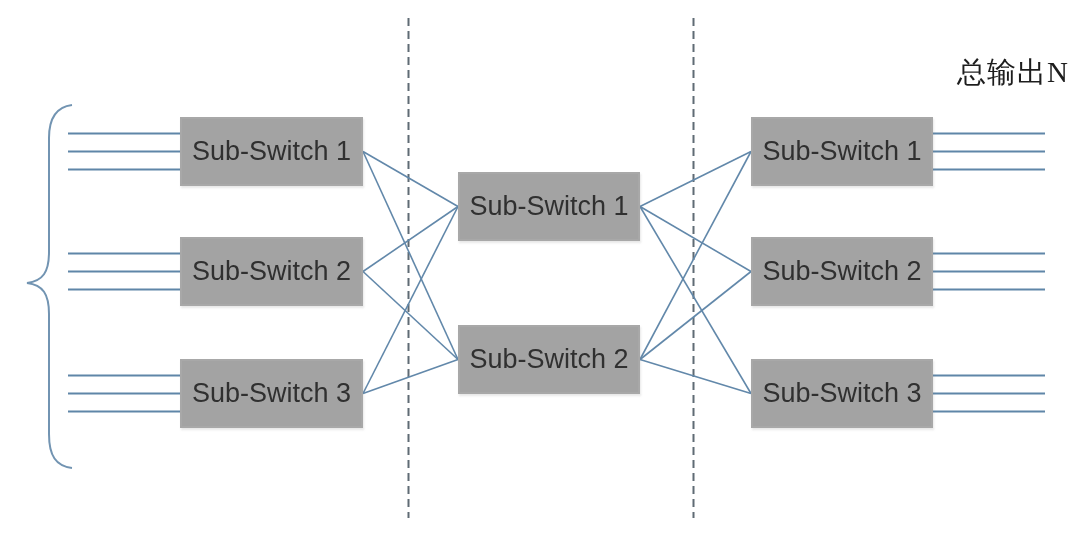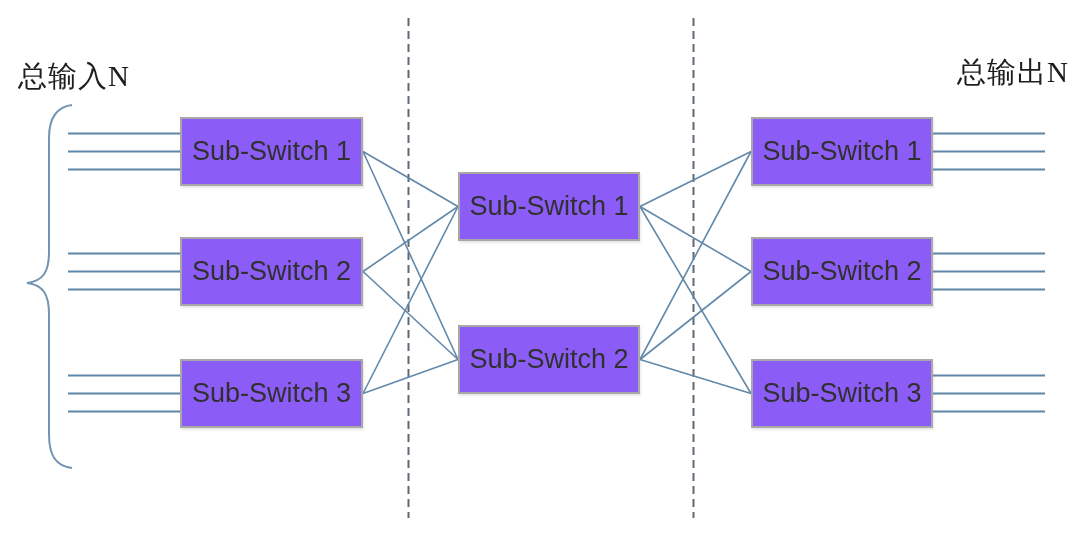--- a/index.html
+++ b/index.html
@@ -19,21 +19,21 @@
     position: absolute;
     left: 0;
     top: 0;
     width: 1080px;
     height: 552px;
   }
   .switch-box {
     position: absolute;
     width: 182px;
     height: 69px;
-    background: #8b5cf6;
+    background: #a3a3a3;
     border: 2px solid #a8a8a8;
     box-shadow: 1px 2px 2px rgba(120,120,120,0.18);
     display: flex;
     align-items: center;
     justify-content: center;
     font-size: 27px;
     color: #303030;
     letter-spacing: 0px;
     box-sizing: border-box;
     white-space: nowrap;
@@ -112,21 +112,20 @@
     <g stroke="#6288aa" stroke-width="1.6">
       <line x1="640" y1="206.5" x2="751" y2="151.5"></line>
       <line x1="640" y1="206.5" x2="751" y2="271.5"></line>
       <line x1="640" y1="206.5" x2="751" y2="393.5"></line>
       <line x1="640" y1="359.5" x2="751" y2="151.5"></line>
       <line x1="640" y1="359.5" x2="751" y2="271.5"></line>
       <line x1="640" y1="359.5" x2="751" y2="393.5"></line>
     </g>
   </svg>
 
-  <div class="cjk-label label-input">总输入N</div>
   <div class="cjk-label label-output">总输出N</div>
 
   <div class="switch-box box-l box-l1">Sub-Switch 1</div>
   <div class="switch-box box-l box-l2">Sub-Switch 2</div>
   <div class="switch-box box-l box-l3">Sub-Switch 3</div>
 
   <div class="switch-box box-m box-m1">Sub-Switch 1</div>
   <div class="switch-box box-m box-m2">Sub-Switch 2</div>
 
   <div class="switch-box box-r box-r1">Sub-Switch 1</div>

